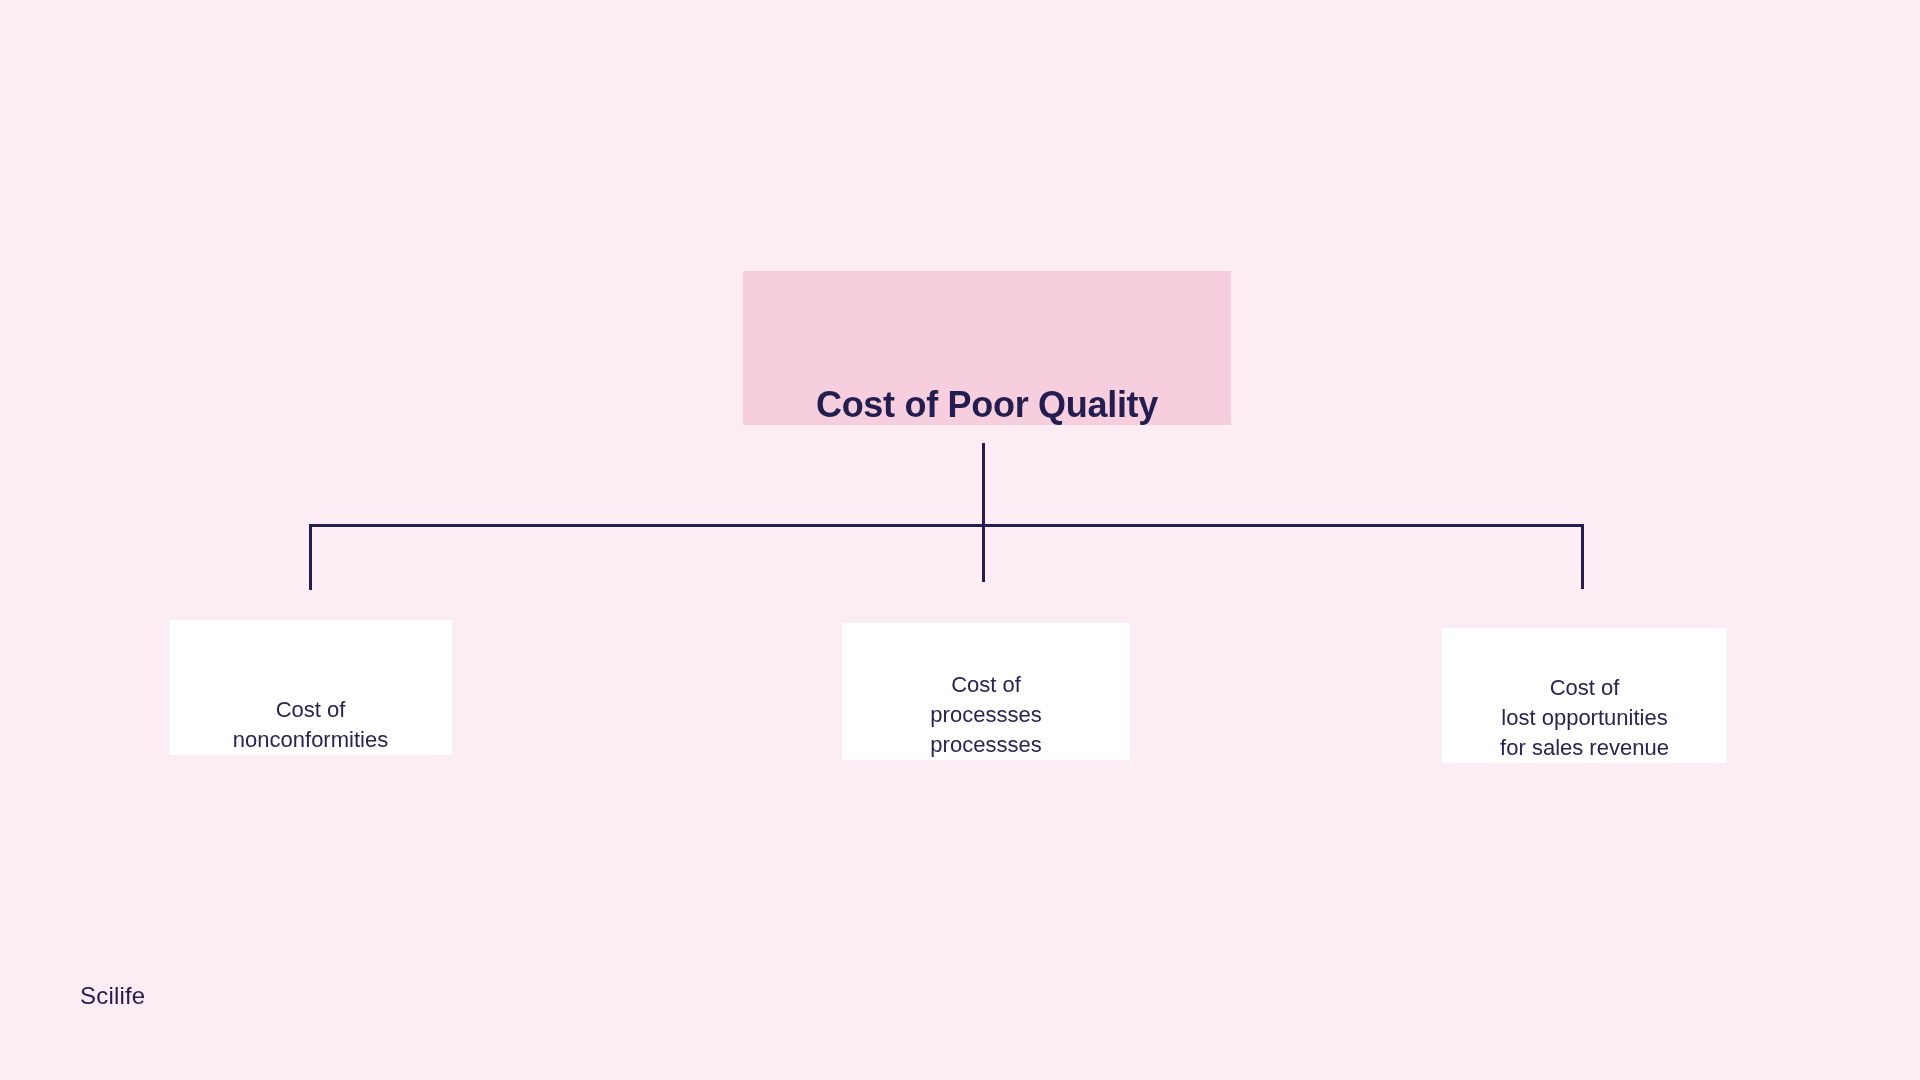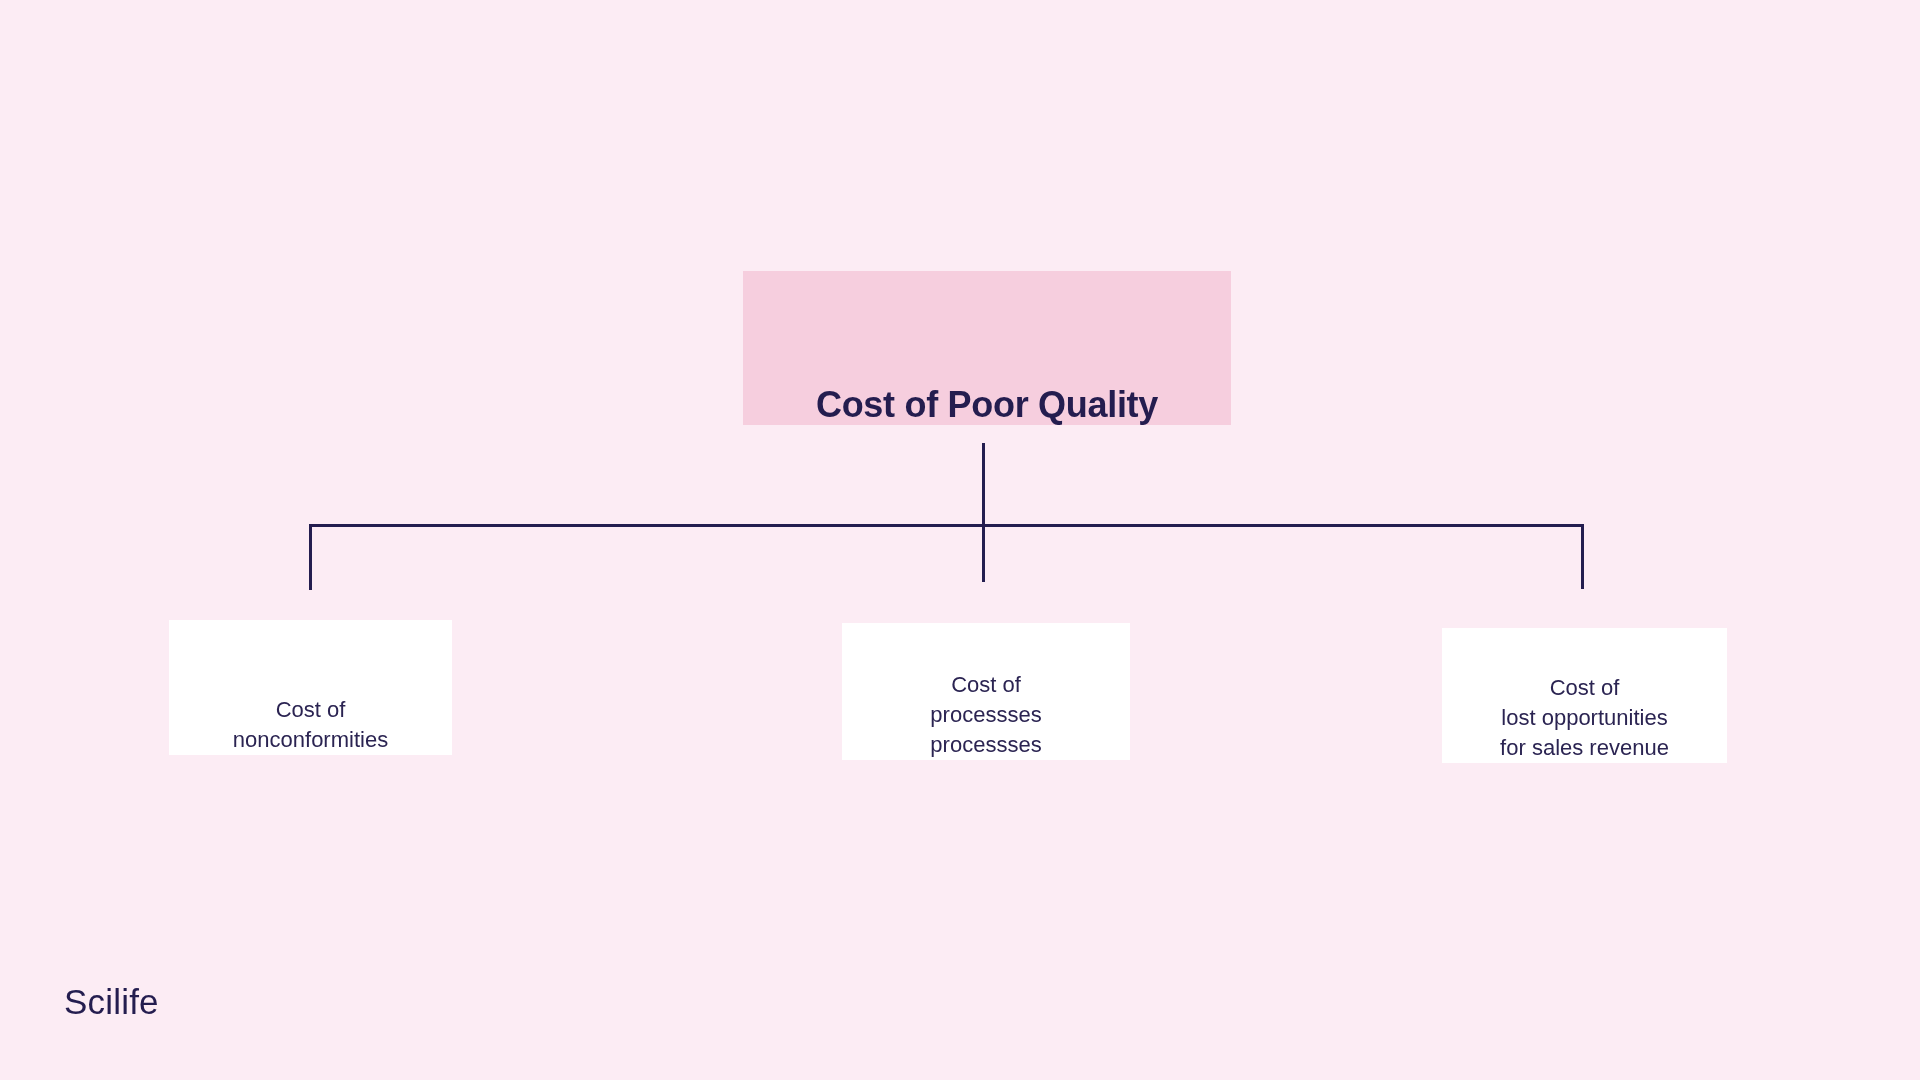--- a/index.html
+++ b/index.html
@@ -56,23 +56,23 @@
   .connector {
     position: absolute;
     background: var(--color-line);
   }
   .stem        { left: 982px;  top: 443px; width: 3px;    height: 139px; }
   .hbar        { left: 309px;  top: 524px; width: 1275px; height: 3px;  }
   .drop-left   { left: 309px;  top: 524px; width: 3px;    height: 66px; }
   .drop-right  { left: 1581px; top: 524px; width: 3px;    height: 65px; }
   .brand-logo {
     position: absolute;
-    left: 64px;
+    left: 80px;
     top: 982px;
-    font-size: 35px;
+    font-size: 24px;
     color: var(--color-text);
     letter-spacing: 0.2px;
   }
 </style>
 </head>
 <body>
 
 <div class="stage">
 
   <div class="node root-box">

